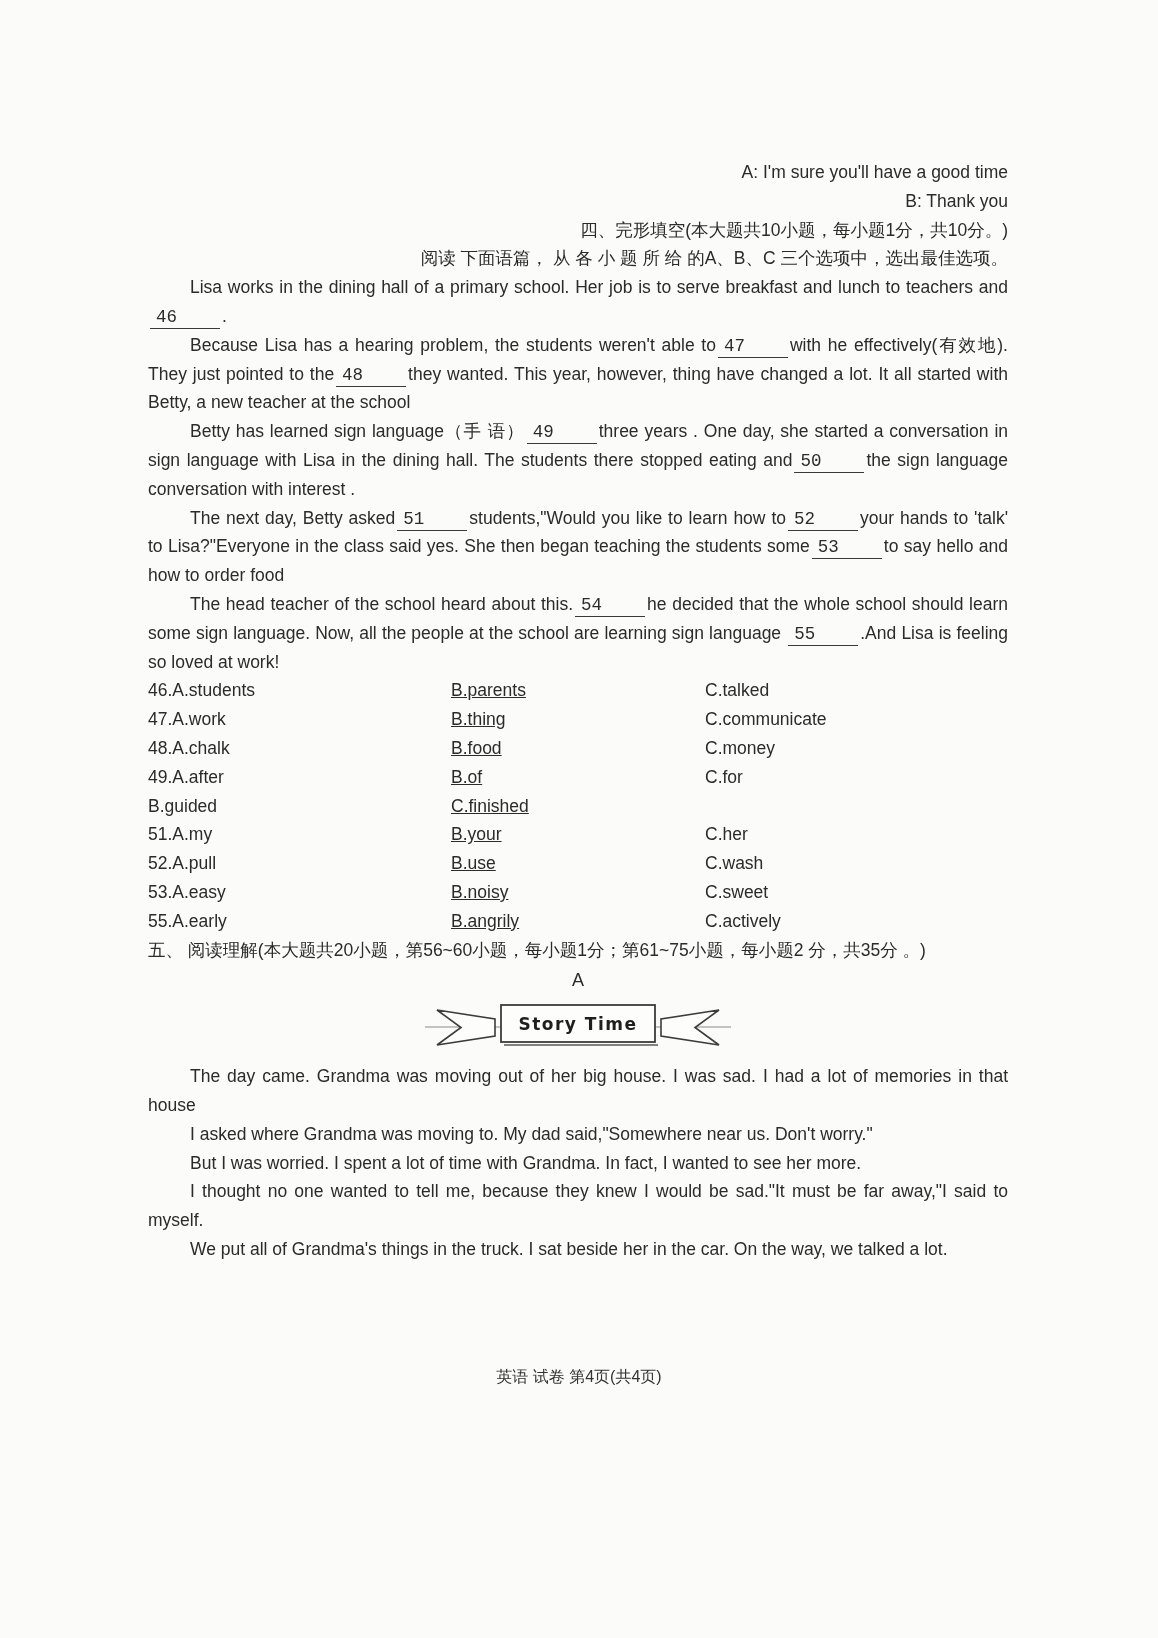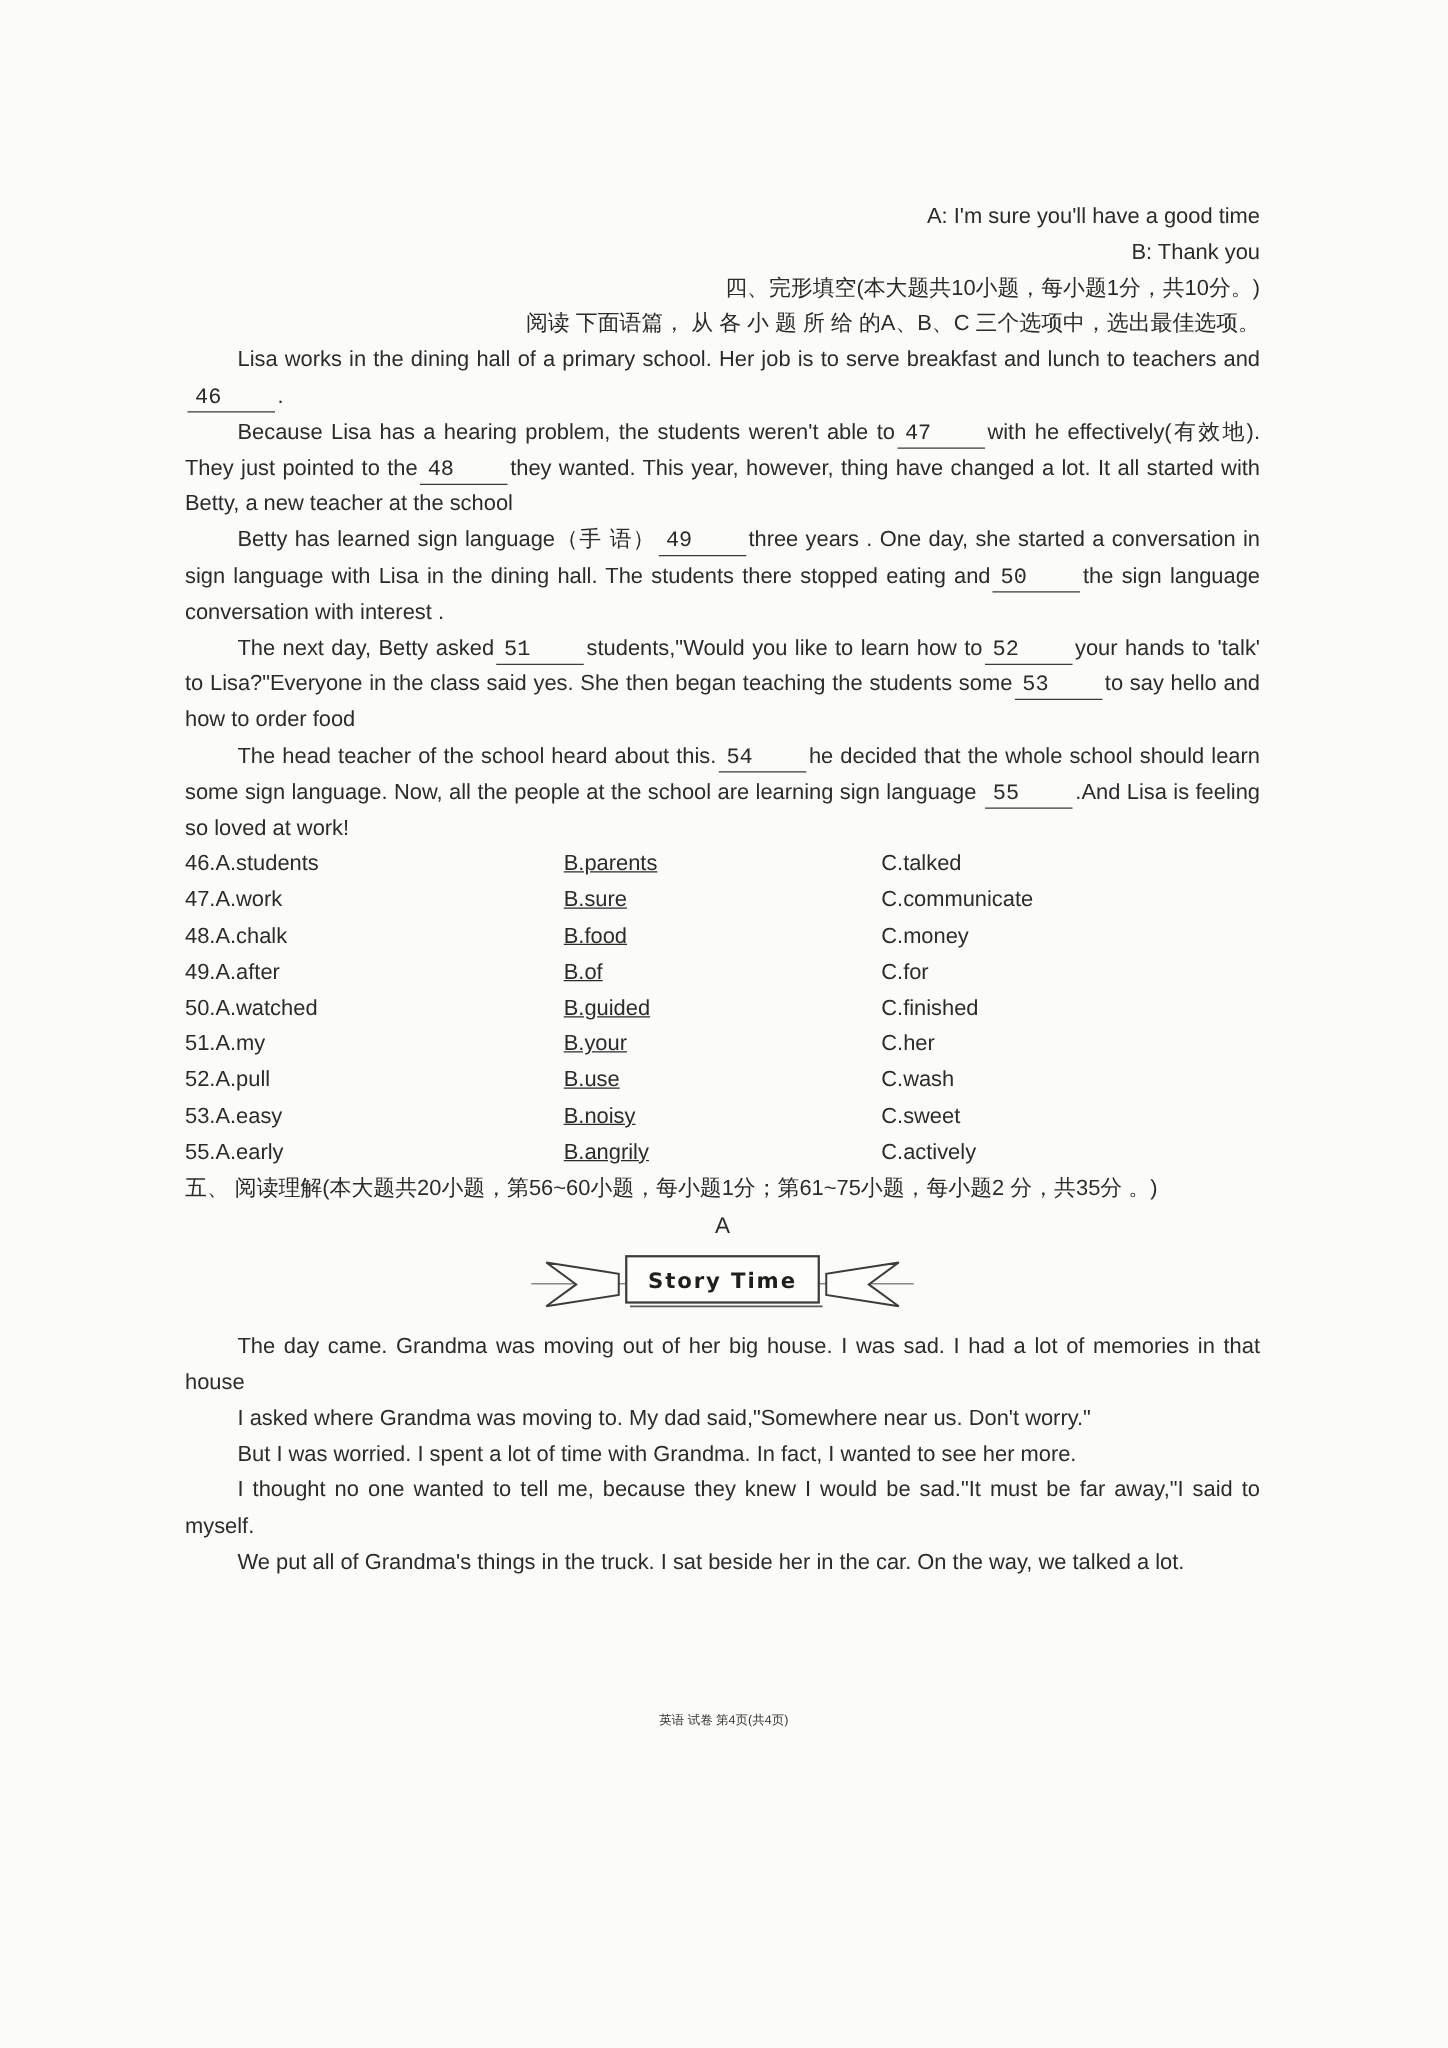--- a/index.html
+++ b/index.html
@@ -50,21 +50,21 @@
   .banner-text {
     font-family: "DejaVu Sans", "Liberation Sans", sans-serif;
     font-weight: bold;
     letter-spacing: 1.5px;
   }
   .footer {
     position: absolute;
     left: 0; right: 0;
     bottom: 246px;
     text-align: center;
-    font-size: 10px;
+    font-size: 16px;
     color: #333;
   }
 </style>
 </head>
 <body>
 
 <div class="page">
 
   <div class="line">A: I'm sure you'll have a good time</div>
   <div class="line">B: Thank you</div>
@@ -81,35 +81,34 @@
     </div>
 
   <div id="options-table">
       <div class="opt-row">
         <span class="opt-cell">46.A.students</span>
         <span class="opt-cell">B.parents</span>
         <span class="opt-cell">C.talked</span>
       </div>
       <div class="opt-row">
         <span class="opt-cell">47.A.work</span>
-        <span class="opt-cell">B.sure</span>
+        <span class="opt-cell">B.thing</span>
         <span class="opt-cell">C.communicate</span>
       </div>
       <div class="opt-row">
         <span class="opt-cell">48.A.chalk</span>
         <span class="opt-cell">B.food</span>
         <span class="opt-cell">C.money</span>
       </div>
       <div class="opt-row">
         <span class="opt-cell">49.A.after</span>
         <span class="opt-cell">B.of</span>
         <span class="opt-cell">C.for</span>
       </div>
       <div class="opt-row">
-        <span class="opt-cell">50.A.watched</span>
         <span class="opt-cell">B.guided</span>
         <span class="opt-cell">C.finished</span>
       </div>
       <div class="opt-row">
         <span class="opt-cell">51.A.my</span>
         <span class="opt-cell">B.your</span>
         <span class="opt-cell">C.her</span>
       </div>
       <div class="opt-row">
         <span class="opt-cell">52.A.pull</span>

